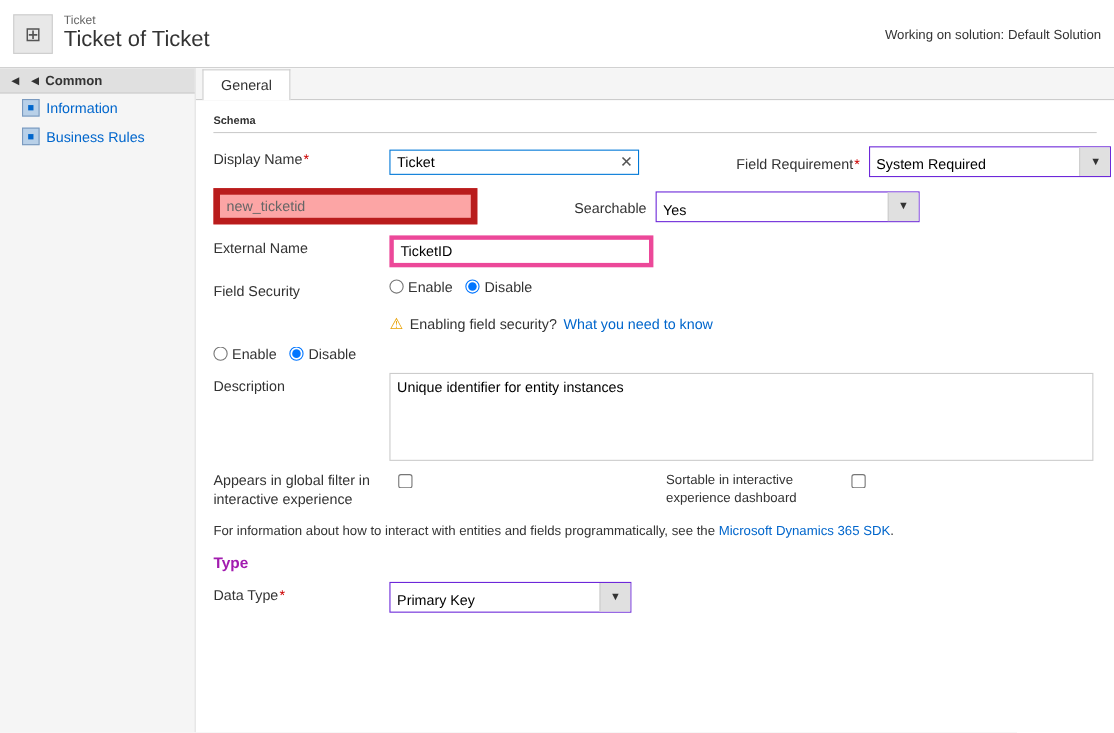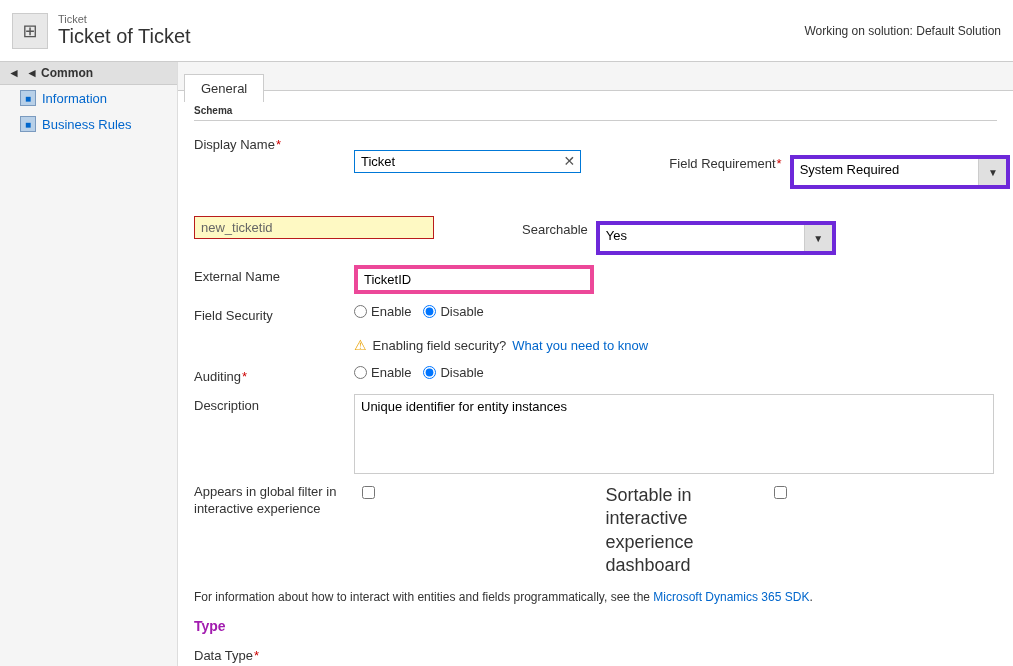--- a/index.html
+++ b/index.html
@@ -20,39 +20,39 @@
     .sidebar { width: 178px; background: #f5f5f5; border-right: 1px solid #ddd; padding: 0; flex-shrink: 0; }
     .sidebar-section-header { background: #e0e0e0; padding: 4px 8px; font-size: 12px; font-weight: 600; color: #333; border-bottom: 1px solid #ccc; display: flex; align-items: center; gap: 4px; cursor: pointer; }
     .sidebar-item { padding: 5px 10px 5px 20px; display: flex; align-items: center; gap: 6px; cursor: pointer; font-size: 13px; color: #0066cc; }
     .sidebar-item-icon { width: 16px; height: 16px; display: inline-flex; align-items: center; justify-content: center; }
 
     
     .content-area { flex: 1; background: #fff; overflow-y: auto; }
 
     
     .tab-bar { border-bottom: 1px solid #ccc; padding: 0 0 0 6px; background: #f5f5f5; }
-    .tab { display: inline-block; padding: 6px 16px; background: #fff; border: 1px solid #ccc; border-bottom: none; margin-right: 2px; font-size: 13px; cursor: pointer; position: relative; top: 12px; }
+    .tab { display: inline-block; padding: 6px 16px; background: #fff; border: 1px solid #ccc; border-bottom: none; margin-right: 2px; font-size: 13px; cursor: pointer; position: relative; top: 1px; }
 
     
     .form-content { padding: 14px 16px; }
     .section-title { font-size: 10px; font-weight: 600; color: #333; margin-bottom: 12px; border-bottom: 1px solid #ccc; padding-bottom: 4px; }
     .form-row { display: flex; align-items: flex-start; margin-bottom: 10px; }
     .form-label { width: 160px; flex-shrink: 0; font-size: 13px; color: #333; padding-top: 4px; }
     .required-star { color: #c00; margin-left: 1px; }
     .form-control-wrap { flex: 1; display: flex; align-items: center; gap: 8px; }
 
     
     .input-with-clear { display: flex; align-items: center; border: 1px solid #0078d7; background: #fff; width: 240px; }
     .input-with-clear input { border: none; outline: none; padding: 3px 6px; font-size: 13px; flex: 1; background: transparent; }
     .input-with-clear .clear-btn { background: none; border: none; cursor: pointer; color: #555; padding: 2px 5px; font-size: 14px; }
 
-    .text-input { border: 1px solid #b91c1c; padding: 3px 6px; font-size: 13px; width: 240px; background: #fef9c3; color: #666; }
+    .text-input { border: 6px solid #b91c1c; padding: 3px 6px; font-size: 13px; width: 240px; background: #fca5a5; color: #666; }
     .text-input-white { border: 4px solid #ec4899; padding: 3px 6px; font-size: 13px; width: 240px; background: #fff; }
 
-    .select-wrap { display: flex; align-items: flex-start; border: 4px solid #6d28d9; background: #fff; width: 240px; margin-top: 22px; }
+    .select-wrap { display: flex; align-items: flex-end; border: 1px solid #6d28d9; background: #fff; width: 240px; }
     .select-wrap select { border: none; outline: none; padding: 3px 6px; font-size: 13px; flex: 1; background: transparent; appearance: none; cursor: pointer; }
     .select-arrow { width: 28px; height: 26px; background: #e0e0e0; border-left: 1px solid #ccc; display: flex; align-items: center; justify-content: center; flex-shrink: 0; font-size: 10px; }
 
     
     .radio-group { display: flex; align-items: center; gap: 12px; }
     .radio-label { display: flex; align-items: center; gap: 4px; cursor: pointer; font-size: 13px; }
 
     
     .warning-row { display: flex; align-items: center; gap: 6px; padding: 4px 0 4px 160px; color: #333; font-size: 13px; margin-bottom: 8px; }
     .warning-icon { color: #e8a000; font-size: 14px; }
@@ -174,23 +174,20 @@
         </div>
       </div>
 
       <div class="warning-row">
         <span class="warning-icon">⚠</span>
         <span>Enabling field security?</span>
         <a href="#" class="warning-link">What you need to know</a>
       </div>
 
       <div class="form-row">
-        <div class="form-label">
-          <span>Auditing</span><span class="required-star">*</span>
-        </div>
         <div class="form-control-wrap">
           <div class="radio-group">
             <label class="radio-label">
               <input type="radio" name="auditing" style="">
               <span>Enable</span>
             </label>
             <label class="radio-label">
               <input type="radio" name="auditing" checked="" style="">
               <span>Disable</span>
             </label>
@@ -204,21 +201,21 @@
           <textarea class="textarea-field" style="">Unique identifier for entity instances</textarea>
         </div>
       </div>
 
       <div class="form-row" style="align-items:flex-start; margin-bottom:8px;">
         <div class="checkbox-cell">
           <div style="width:160px; flex-shrink:0; font-size:13px; line-height:1.3;">Appears in global filter in interactive experience</div>
           <input type="checkbox" class="checkbox-input" style="">
         </div>
         <div class="checkbox-cell" style="margin-left:20px;">
-          <div style="width:auto; flex-shrink:0; font-size:18px; line-height:1.3; max-width:160px;">Sortable in interactive experience dashboard</div>
+          <div style="width:auto; flex-shrink:0; font-size:12px; line-height:1.3; max-width:160px;">Sortable in interactive experience dashboard</div>
           <input type="checkbox" class="checkbox-input" style="">
         </div>
       </div>
 
       <div class="info-text">
         <span>For information about how to interact with entities and fields programmatically, see the</span>
         <a href="#" class="info-link">Microsoft Dynamics 365 SDK</a>.
       </div>
 
       <div class="type-section-title">Type</div>

